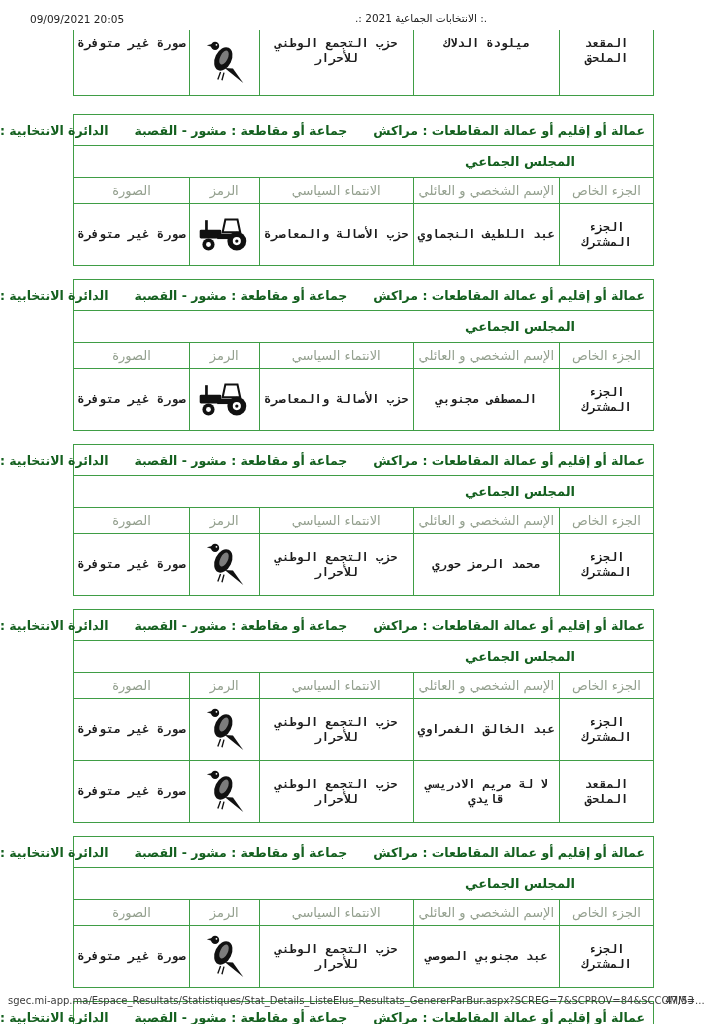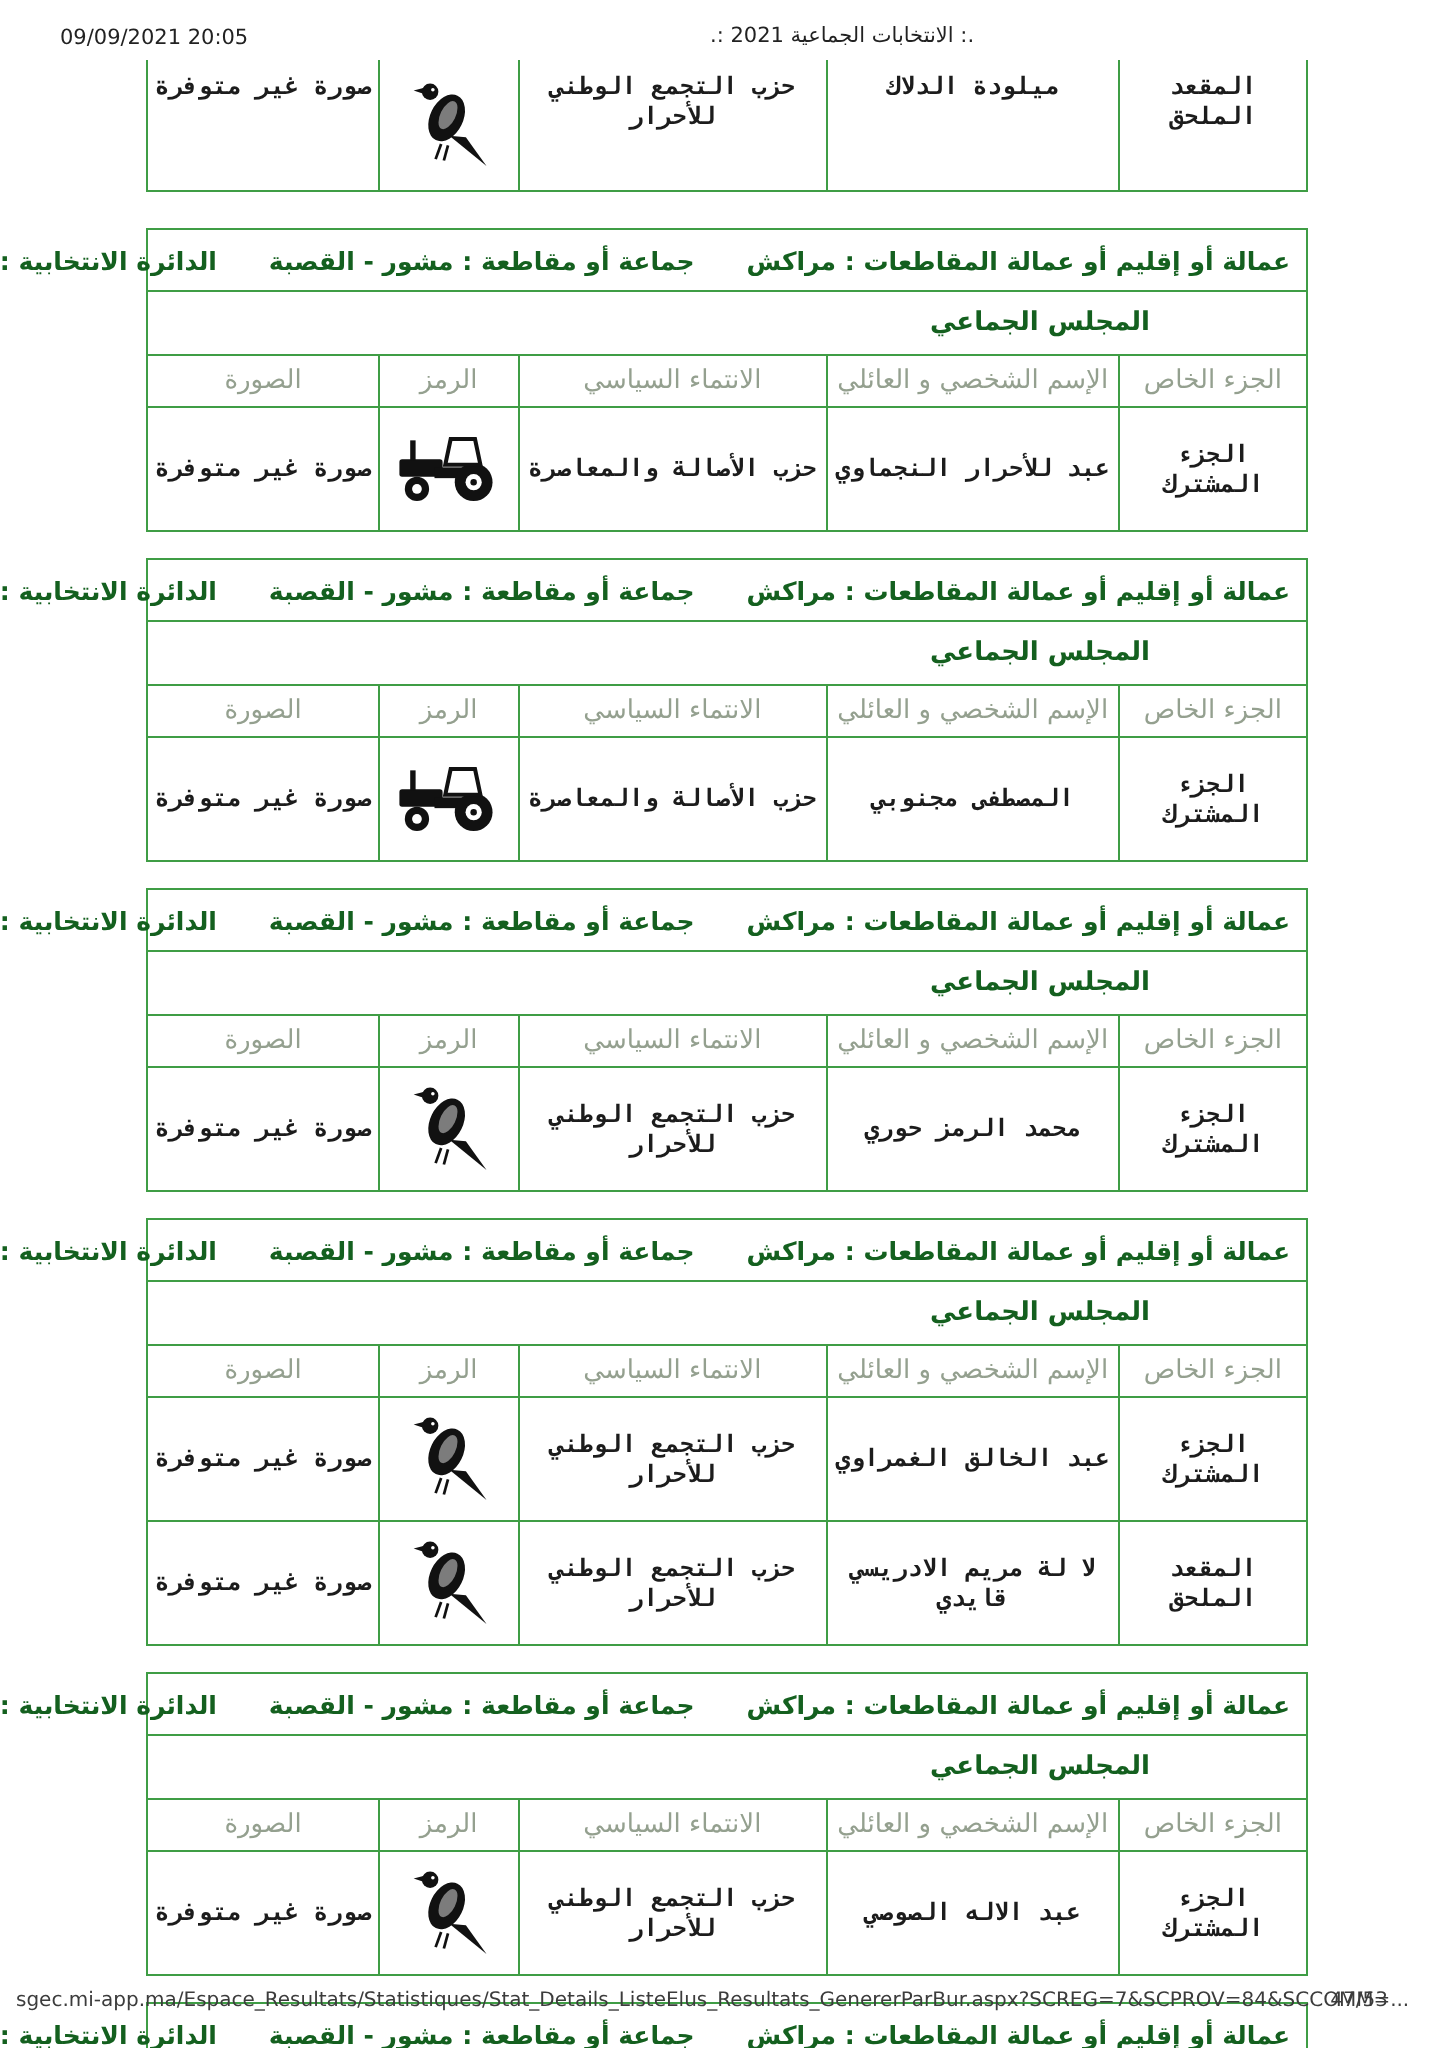--- a/index.html
+++ b/index.html
@@ -89,21 +89,21 @@
               <th class="cw0">الجزء الخاص</th>
               <th class="cw1">الإسم الشخصي و العائلي</th>
               <th class="cw2">الانتماء السياسي</th>
               <th class="cw3">الرمز</th>
               <th class="cw4">الصورة</th>
             </tr>
           </thead>
       <tbody>
             <tr>
     <td class="cw0">الجزء المشترك</td>
-    <td class="cw1">عبد للأحرار النجماوي</td>
+    <td class="cw1">عبد اللطيف النجماوي</td>
     <td class="cw2">حزب الأصالة والمعاصرة</td>
     <td class="cw3 c-symbol">
       
       <span class="icon-wrap">
         <svg width="54" height="40" viewBox="0 0 80 58" xmlns="http://www.w3.org/2000/svg">
           <g fill="#111">
             <rect x="4" y="24" width="32" height="13" rx="2"></rect>
             <rect x="12" y="10" width="4" height="15"></rect>
             <rect x="30" y="30" width="30" height="8"></rect>
             <circle cx="59" cy="41" r="14"></circle>
@@ -298,21 +298,21 @@
               <th class="cw0">الجزء الخاص</th>
               <th class="cw1">الإسم الشخصي و العائلي</th>
               <th class="cw2">الانتماء السياسي</th>
               <th class="cw3">الرمز</th>
               <th class="cw4">الصورة</th>
             </tr>
           </thead>
       <tbody>
             <tr>
     <td class="cw0">الجزء المشترك</td>
-    <td class="cw1">عبد الاله الصوصي</td>
+    <td class="cw1">عبد مجنوبي الصوصي</td>
     <td class="cw2">حزب التجمع الوطني للأحرار</td>
     <td class="cw3 c-symbol">
       <span class="icon-wrap">
         <svg width="44" height="48" viewBox="0 0 64 68" xmlns="http://www.w3.org/2000/svg">
           <g fill="#111">
             <circle cx="19" cy="12" r="6"></circle>
             <polygon points="7,11 19,8 19,15"></polygon>
             <ellipse cx="31" cy="31" rx="12" ry="18" transform="rotate(26 31 31)"></ellipse>
             <polygon points="33,44 60,66 45,45"></polygon>
           </g>

